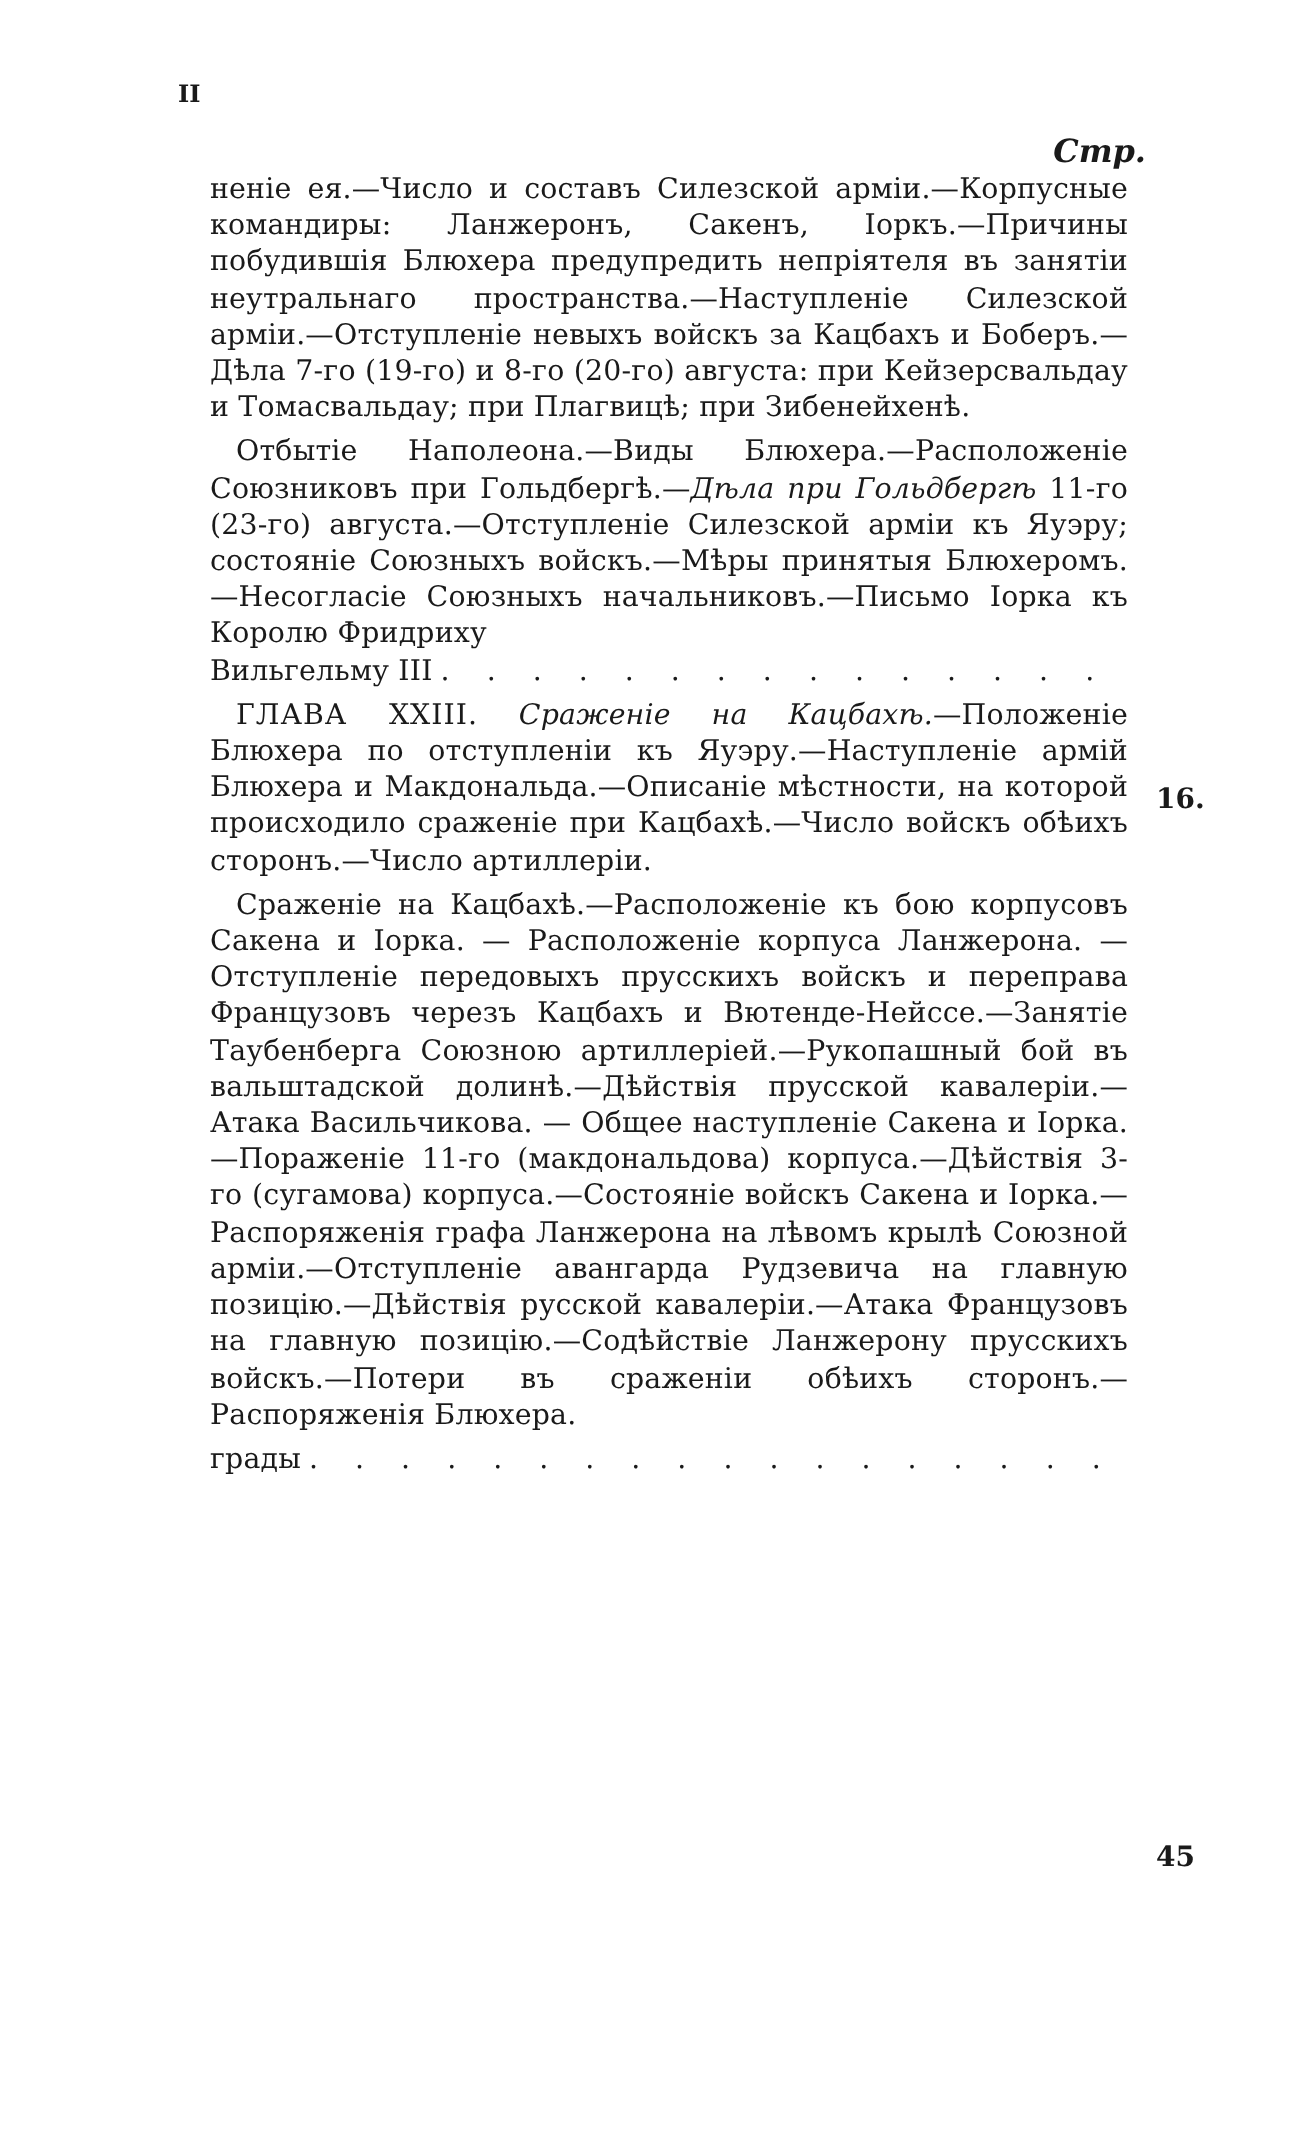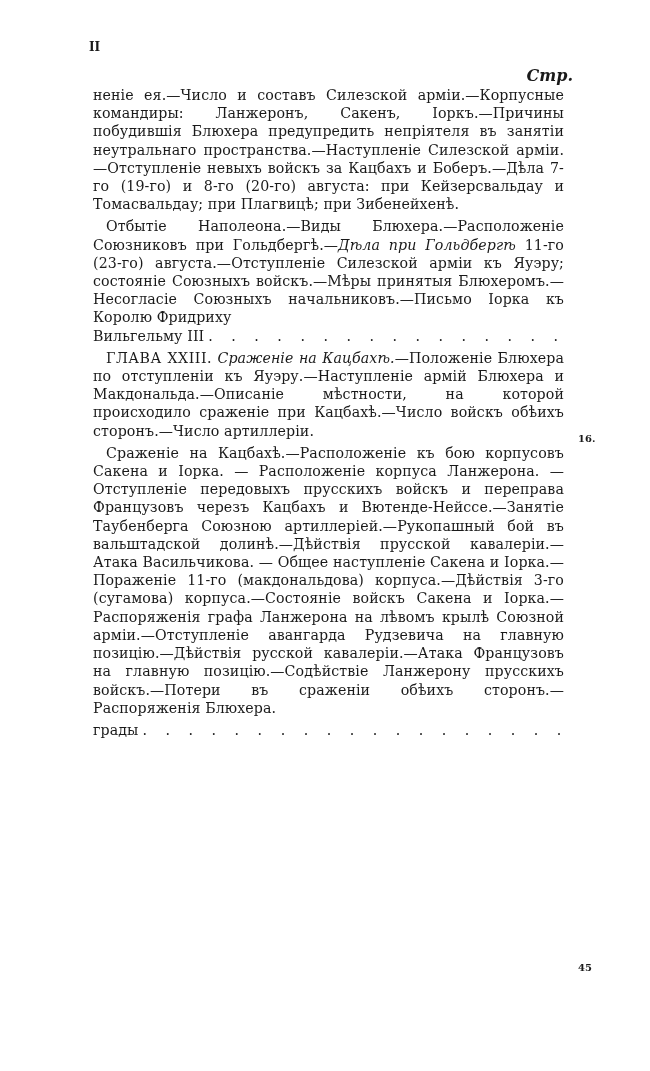--- a/index.html
+++ b/index.html
@@ -2,28 +2,28 @@
 <html><head>
 <meta charset="utf-8">
 <style>
   html, body { margin: 0; padding: 0; background: #ffffff; }
   body { width: 650px; height: 1071px; position: relative; overflow: hidden;
          font-family: "DejaVu Serif", "Liberation Serif", serif; color: #1a1a1a; }
   .page-num { position: absolute; left: 89px; top: 40px; font-size: 12px; font-weight: bold; }
   .col-head { position: absolute; right: 77px; top: 66px; font-size: 16px; font-weight: bold; font-style: italic; }
   .content { position: absolute; left: 89px; top: 86px; width: 475px; font-size: 14.2px; line-height: 18.2px;
              text-align: justify; letter-spacing: 0.1px; }
-  .para { margin: 0 0 4px 4px; text-indent: 0; }
+  .para { margin: 0 0 4px 16px; text-indent: 0; }
   .para.ind { text-indent: 13px; }
   .para .ital { font-style: italic; }
   .chapter { font-weight: normal; font-variant: small-caps; letter-spacing: 0.5px; }
   .entry-line { display: flex; align-items: flex-start; }
   .entry-line .txt { white-space: nowrap; }
   .entry-line .dots { flex: 1; overflow: hidden; white-space: nowrap; margin: 0 4px; letter-spacing: 7px; }
-  .page-ref { position: absolute; font-weight: bold; font-size: 10px; margin-top: 41px; }
+  .page-ref { position: absolute; font-weight: bold; font-size: 14px; }
 </style>
 </head>
 <body>
 
 <div class="page-num">II</div>
 <div class="col-head">Стр.</div>
 
 <div class="content">
   <p class="para">неніе ея.—Число и составъ Силезской арміи.—Корпусные командиры: Ланжеронъ, Сакенъ, Іоркъ.—Причины побудившія Блюхера предупредить непріятеля въ занятіи неутральнаго пространства.—Наступленіе Силезской арміи.—Отступленіе невыхъ войскъ за Кацбахъ и Боберъ.—Дѣла 7-го (19-го) и 8-го (20-го) августа: при Кейзерсвальдау и Томасвальдау; при Плагвицѣ; при Зибенейхенѣ.</p>
 

